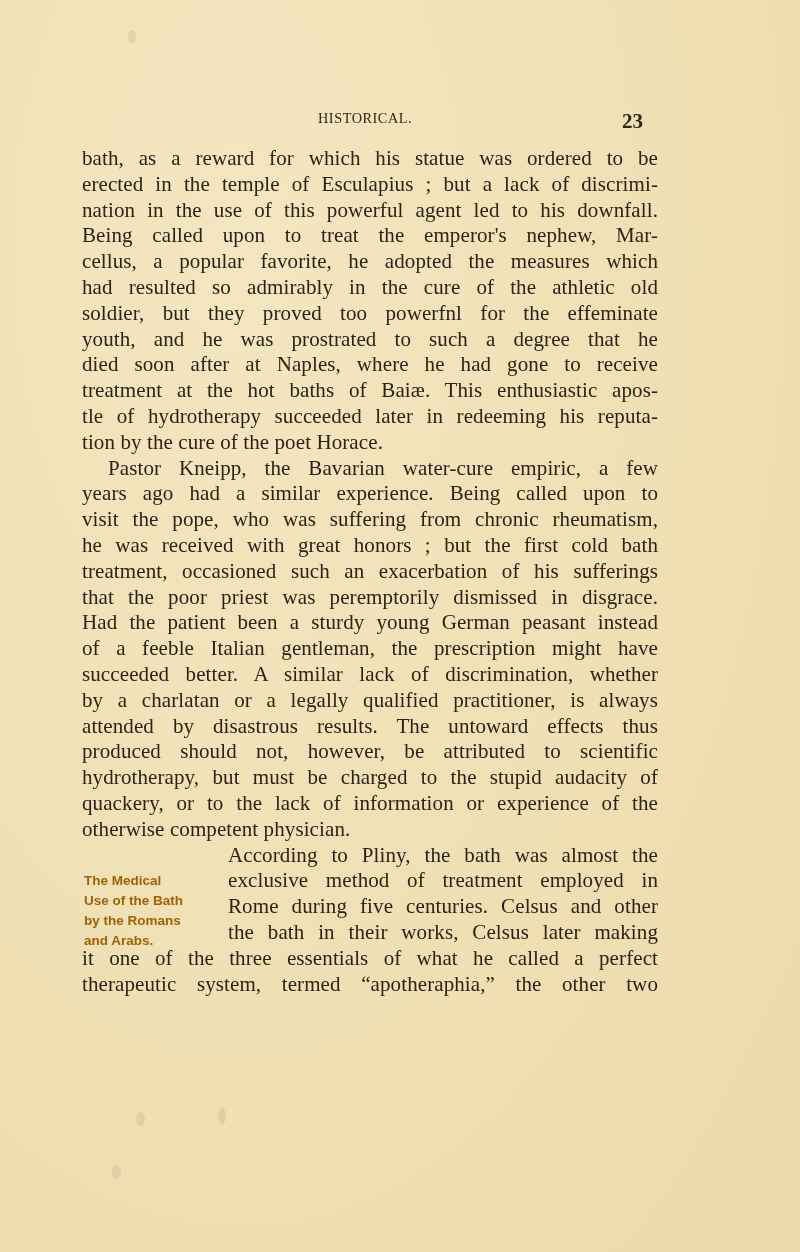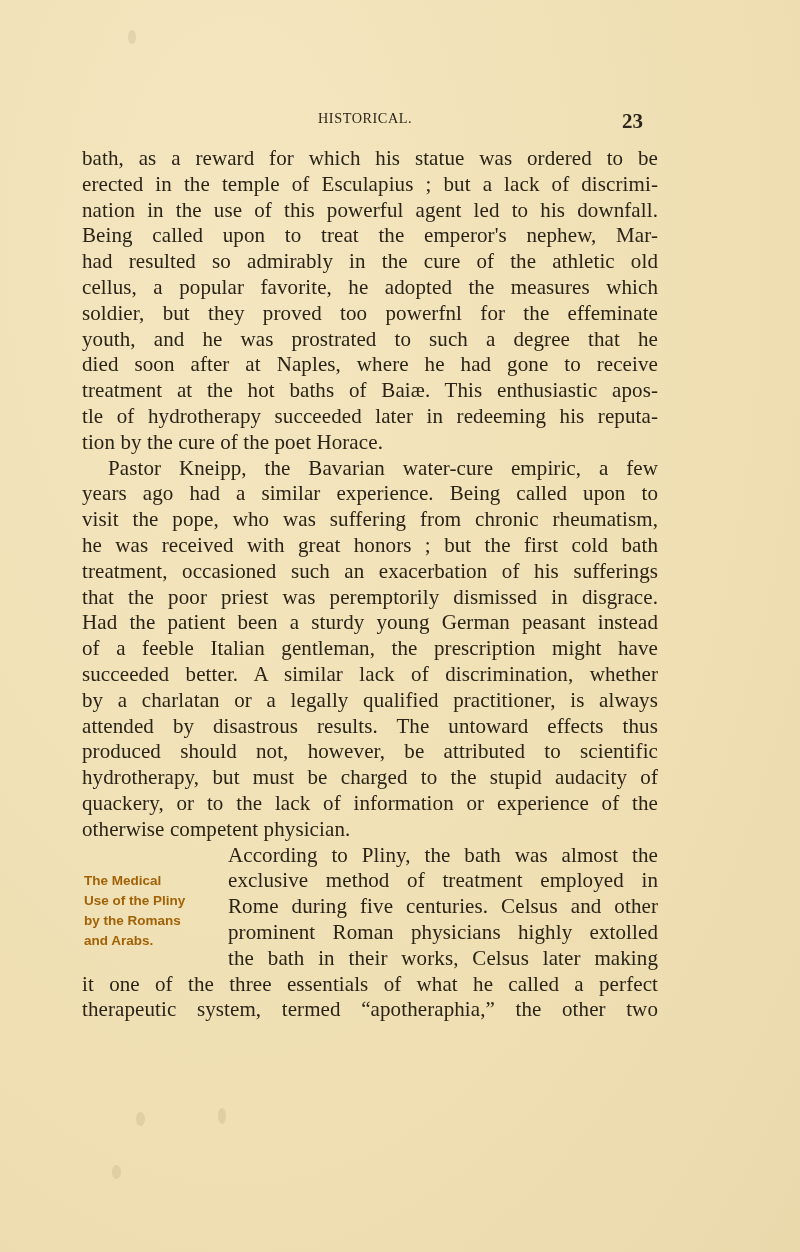--- a/index.html
+++ b/index.html
@@ -51,22 +51,22 @@
   <div class="running-head">
     <span class="running-title">HISTORICAL.</span>
     <span class="page-number">23</span>
   </div>
 
   <div class="body-text">
     <div class="line">bath, as a reward for which his statue was ordered to be</div>
     <div class="line">erected in the temple of Esculapius ; but a lack of discrimi-</div>
     <div class="line">nation in the use of this powerful agent led to his downfall.</div>
     <div class="line">Being called upon to treat the emperor's nephew, Mar-</div>
+    <div class="line">cellus, a popular favorite, he adopted the measures which</div>
     <div class="line">had resulted so admirably in the cure of the athletic old</div>
-    <div class="line">cellus, a popular favorite, he adopted the measures which</div>
     <div class="line">soldier, but they proved too powerfnl for the effeminate</div>
     <div class="line">youth, and he was prostrated to such a degree that he</div>
     <div class="line">died soon after at Naples, where he had gone to receive</div>
     <div class="line">treatment at the hot baths of Baiæ. This enthusiastic apos-</div>
     <div class="line">tle of hydrotherapy succeeded later in redeeming his reputa-</div>
     <div class="line last">tion by the cure of the poet Horace.</div>
     <div class="line indent">Pastor Kneipp, the Bavarian water-cure empiric, a few</div>
     <div class="line">years ago had a similar experience. Being called upon to</div>
     <div class="line">visit the pope, who was suffering from chronic rheumatism,</div>
     <div class="line">he was received with great honors ; but the first cold bath</div>
@@ -79,25 +79,24 @@
     <div class="line">attended by disastrous results. The untoward effects thus</div>
     <div class="line">produced should not, however, be attributed to scientific</div>
     <div class="line">hydrotherapy, but must be charged to the stupid audacity of</div>
     <div class="line">quackery, or to the lack of information or experience of the</div>
     <div class="line last">otherwise competent physician.</div>
 
     <div class="sidenote-wrap">
       <div class="line side">According to Pliny, the bath was almost the</div>
       <div class="line side">exclusive method of treatment employed in</div>
       <div class="line side">Rome during five centuries. Celsus and other</div>
-      <div class="line side">prominent Roman physicians highly extolled</div>
       <div class="line side">the bath in their works, Celsus later making</div>
       <div class="sidenote" style="top:28px;">
         <div>The Medical</div>
-        <div>Use of the Pliny</div>
+        <div>Use of the Bath</div>
         <div>by the Romans</div>
         <div>and Arabs.</div>
       </div>
     </div>
 
     <div class="line">it one of the three essentials of what he called a perfect</div>
     <div class="line">therapeutic system, termed “apotheraphia,” the other two</div>
   </div>
 
   <div class="speck" style="left:128px;top:30px;width:8px;height:14px;"></div>

